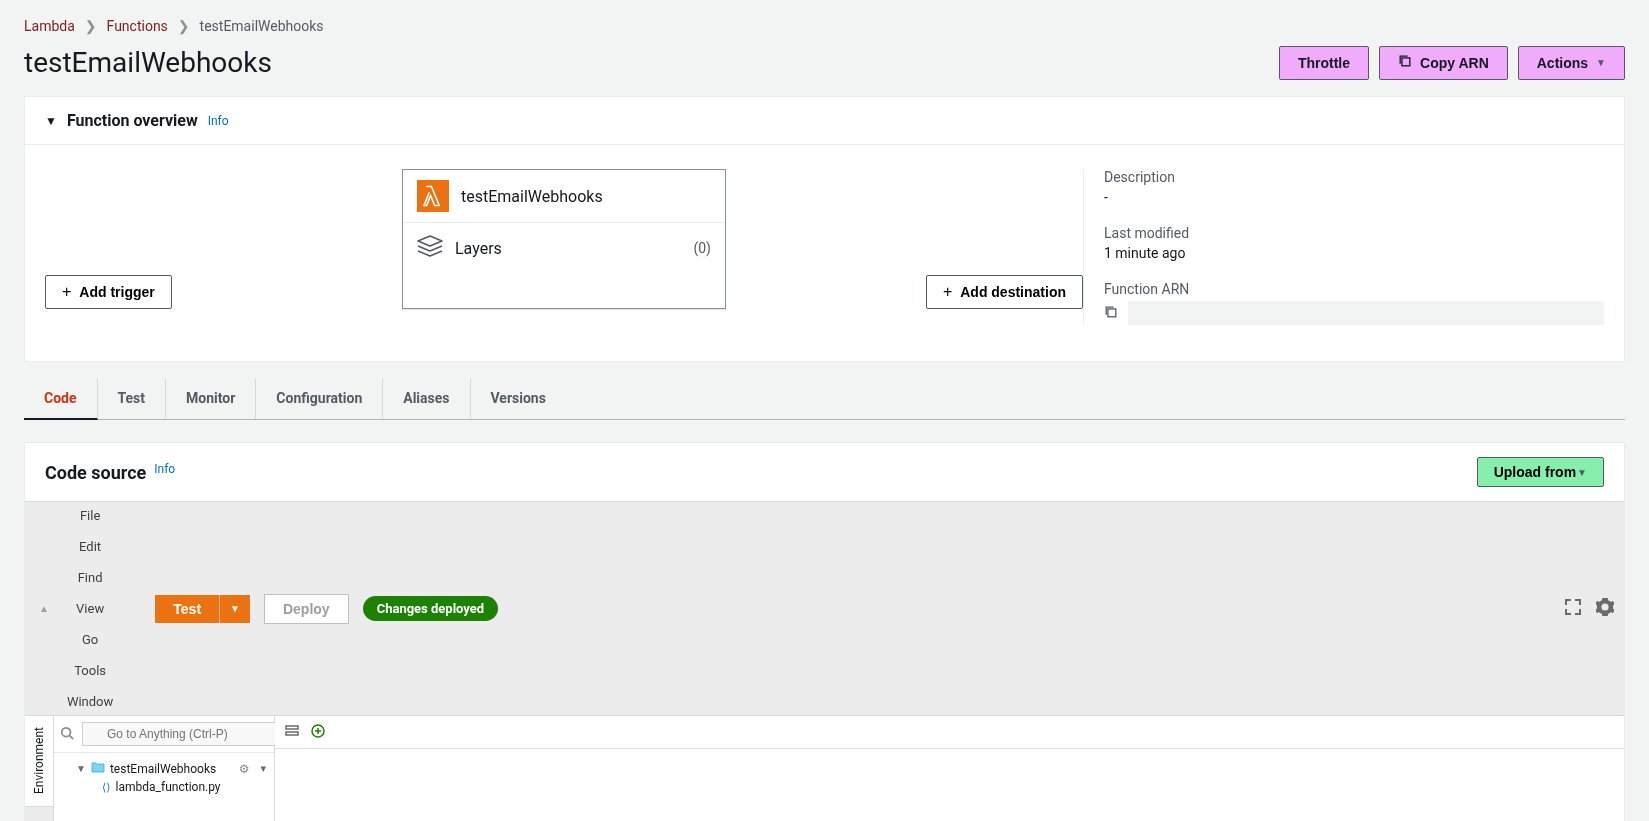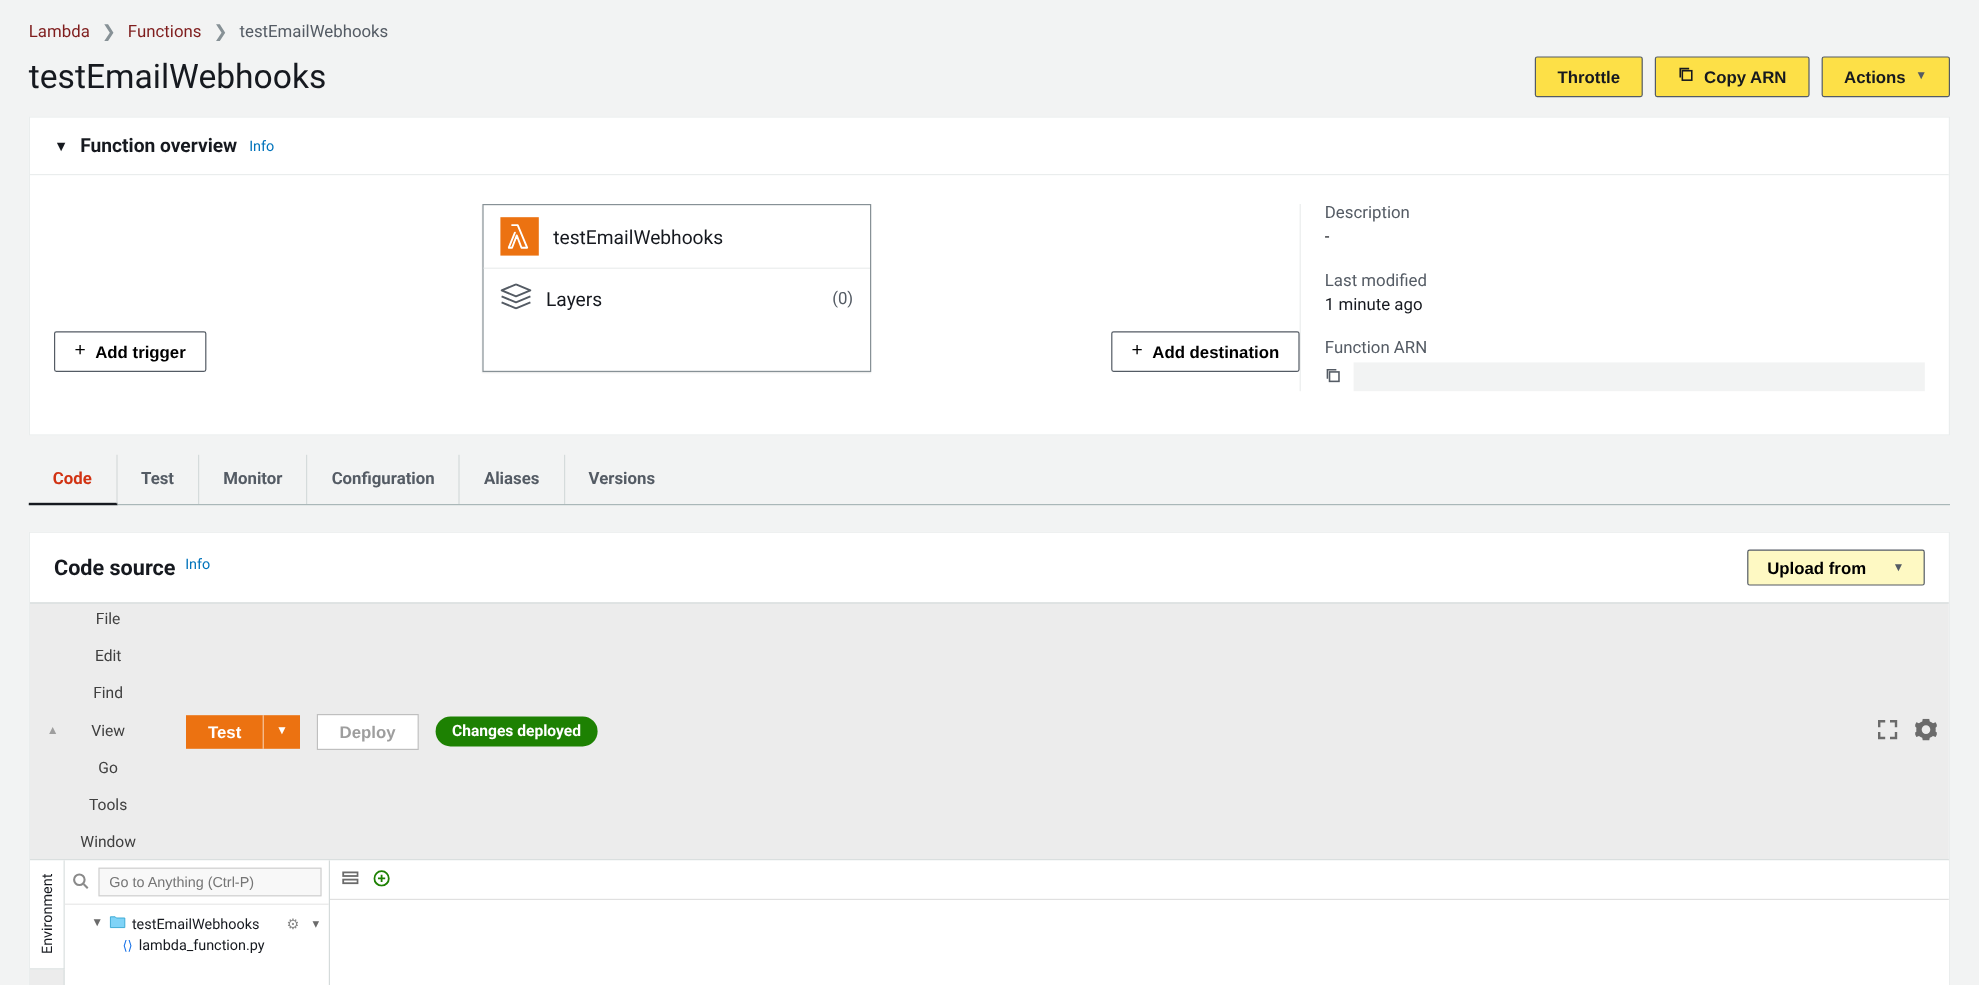--- a/index.html
+++ b/index.html
@@ -8,21 +8,21 @@
 
   
   .breadcrumb { display:flex; align-items:center; font-size:14px; gap:10px; margin-bottom: 12px; }
   .breadcrumb .chev { color:#879196; }
   .breadcrumb .current { color:#545b64; }
 
   
   .title-row { display:flex; align-items:center; justify-content:space-between; margin-bottom:16px; }
   .title-row h1 { font-size:28px; font-weight:400; margin:0; line-height:1.2; }
   .btn-row { display:flex; gap:10px; }
-  .btn { background:#fde047; border:1px solid #545b64; border-radius:2px; padding:6px 18px; font-size:14px; font-weight:700; color:#16191f; cursor:pointer; display:flex; align-items:center; gap:8px; line-height:20px; }
+  .btn { background:#f0abfc; border:1px solid #545b64; border-radius:2px; padding:6px 18px; font-size:14px; font-weight:700; color:#16191f; cursor:pointer; display:flex; align-items:center; gap:8px; line-height:20px; }
   .btn .dd { font-size:10px; color:#545b64; }
 
   
   .panel { background:#fff; border:1px solid #eaeded; border-radius:0; }
   .panel-header { display:flex; align-items:center; gap:10px; padding:14px 20px; border-bottom:1px solid #eaeded; }
   .panel-header .caret { font-size:12px; }
   .panel-title { font-size:16px; font-weight:700; }
   .info-link { font-size:12px; color:#0073bb; font-weight:400; }
 
   
@@ -52,21 +52,21 @@
   .tabs { display:flex; margin-top:16px; border-bottom:1px solid #aab7b8; }
   .tab { padding:12px 20px; font-size:14px; font-weight:700; color:#545b64; cursor:pointer; border-right:1px solid #d5dbdb; }
   .tab:last-child { border-right:none; }
   .tab.active { color:#d13212; border-bottom:2px solid #16191f; margin-bottom:-1px; }
 
   
   .code-panel { margin-top:22px; background:#fff; border:1px solid #eaeded; }
   .code-header { display:flex; align-items:center; justify-content:space-between; padding:14px 20px; }
   .code-header-left { display:flex; align-items:flex-start; gap:8px; }
   .code-title { font-size:18px; font-weight:700; }
-  .btn-upload { background:#fef9c3; border:1px solid #545b64; border-radius:2px; padding:6px 16px; font-size:14px; font-weight:700; display:flex; gap:22px; align-items:center; cursor:pointer; }
+  .btn-upload { background:#86efac; border:1px solid #545b64; border-radius:2px; padding:6px 16px; font-size:14px; font-weight:700; display:flex; gap:1px; align-items:center; cursor:pointer; }
 
   
   .ide-toolbar { display:flex; align-items:center; gap:14px; padding:6px 10px; background:#ececec; border-top:1px solid #d5dbdb; border-bottom:1px solid #d5dbdb; }
   .ide-menu { display:flex; align-items:center; gap:16px; font-size:13px; color:#404040;flex-direction:column; }
   .ide-menu span { cursor:pointer; }
   .ide-spacer { flex:1; }
   .ide-tri { color:#9e9e9e; font-size:10px; padding:0 4px; }
 
   .test-btn { display:flex; }
   .test-main { background:#ec7211; color:#fff; border:none; padding:6px 18px; font-size:14px; font-weight:700; cursor:pointer; }
@@ -79,21 +79,21 @@
   
   .ide-body { display:flex; height:232px; }
   .env-row { display:flex; flex-direction:column; }
   .env-tabbar { height:90px; width:28px; background:#fff; display:flex; align-items:center; justify-content:center; border-right:1px solid #d5dbdb; border-bottom:1px solid #d5dbdb; }
   .env-tabbar span { writing-mode:vertical-rl; transform:rotate(180deg); font-size:12px; }
   .env-spacer-bot { flex:1; width:28px; background:#ececec; border-right:1px solid #d5dbdb; }
 
   .file-pane { width:220px; background:#fff; border-right:1px solid #d5dbdb; display:flex; flex-direction:column; }
   .goto-row { display:flex; align-items:center; gap:8px; padding:6px 6px; border-bottom:1px solid #e8e8e8; }
   .goto-row .search-icon { color:#8a8a8a; }
-  .goto-input { flex:1; border:1px solid #cfcfcf; background:#f8f8f8; padding:4px 8px; font-size:12px; color:#6b6b6b; }
+  .goto-input { flex:1; border:1px solid #cfcfcf; background:#f8f8f8; padding:4px 24px; font-size:12px; color:#6b6b6b; }
   .tree { padding:6px 4px; font-size:12px; }
   .tree-row { display:flex; align-items:center; gap:5px; padding:2px 0; }
   .tree-row.folder { padding-left:18px; }
   .tree-row.file { padding-left:44px; }
   .tree-caret { font-size:10px; color:#6b6b6b; }
   .folder-icon svg { width:14px; height:12px; }
   .file-icon { color:#1a73e8; font-size:11px; }
   .tree-gear { color:#8a8a8a; font-size:12px; margin-left:auto; padding-right:6px; }
 
   .editor-area { flex:1; display:flex; flex-direction:column; background:#fff; }

